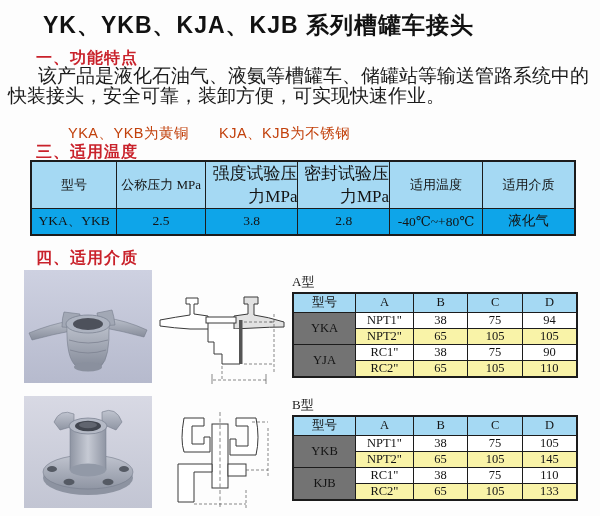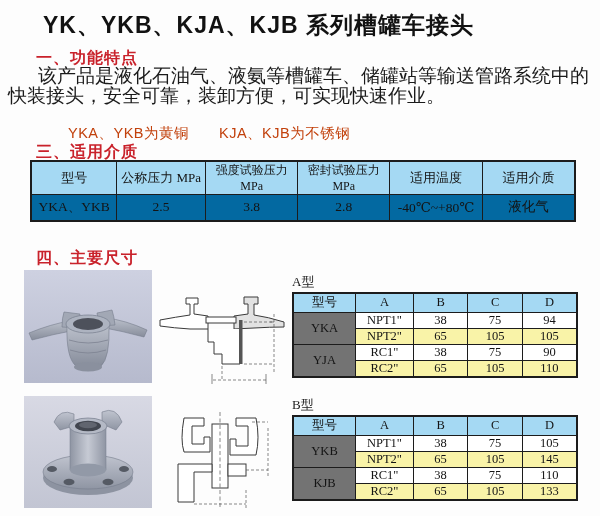--- a/index.html
+++ b/index.html
@@ -43,22 +43,22 @@
     position:absolute; top:160px; left:30px; width:546px;
     border:2px solid #1c1c1c;
     font-family:"Liberation Serif","DejaVu Serif",serif;
   }
   .perf-table th, .perf-table td {
     border:1.5px solid #1c1c1c; text-align:center; vertical-align:middle;
   }
   .perf-table th {
     background:#a5d9f3; height:27px; font-size:13px; font-weight:normal;
   }
-  .perf-table th:nth-child(3), .perf-table th:nth-child(4) { font-size:12px; }
-  .perf-table td { height:26px; font-size:13.5px; background:#0369a1; }
+  .perf-table th:nth-child(3), .perf-table th:nth-child(4) { font-size:17px;text-align:right; }
+  .perf-table td { height:26px; font-size:13.5px; background:#0ea5e9; }
   .perf-table tr.hl td { background:#f9f3a8; }
 
   
   .dim-block { position:absolute; width:286px; }
   #dim-block-a { top:273px; left:292px; }
   #dim-block-b { top:396px; left:292px; }
   .dim-label {
     font-family:"Liberation Serif","DejaVu Serif",serif;
     font-size:13px; color:#1a1a1a; margin-bottom:1px;
   }
@@ -89,21 +89,21 @@
 
 <div class="page">
 
   <div class="page-title">YK、YKB、KJA、KJB 系列槽罐车接头</div>
 
   <div class="sec-heading" id="sec1-heading">一、功能特点</div>
   <p class="body-paragraph">该产品是液化石油气、液氨等槽罐车、储罐站等输送管路系统中的快装接头，安全可靠，装卸方便，可实现快速作业。</p>
 
   <div class="materials-line">YKA、YKB为黄铜　　KJA、KJB为不锈钢</div>
 
-  <div class="sec-heading" id="sec3-heading">三、适用介质</div>
+  <div class="sec-heading" id="sec3-heading">三、适用温度</div>
 
   <table class="perf-table">
     <colgroup>
       <col style="width:86px">
         <col style="width:89px">
         <col style="width:93px">
       <col style="width:92px">
         <col style="width:93px">
         <col style="width:93px">
     </colgroup>
@@ -122,21 +122,21 @@
         <td>YKA、YKB</td>
         <td>2.5</td>
         <td>3.8</td>
         <td>2.8</td>
         <td>-40℃~+80℃</td>
         <td>液化气</td>
       </tr>
     </tbody>
   </table>
 
-  <div class="sec-heading" id="sec4-heading">四、主要尺寸</div>
+  <div class="sec-heading" id="sec4-heading">四、适用介质</div>
 
   <div class="photo-fig" id="photo-a">
     <svg width="128" height="113" viewBox="0 0 128 113">
       <defs>
         <linearGradient id="bgA" x1="0" y1="0" x2="0" y2="1">
           <stop offset="0" stop-color="#ced1e1"></stop>
             <stop offset="1" stop-color="#b6bacd"></stop>
         </linearGradient>
         <linearGradient id="metA" x1="0" y1="0" x2="0" y2="1">
           <stop offset="0" stop-color="#bcc1cc"></stop>

